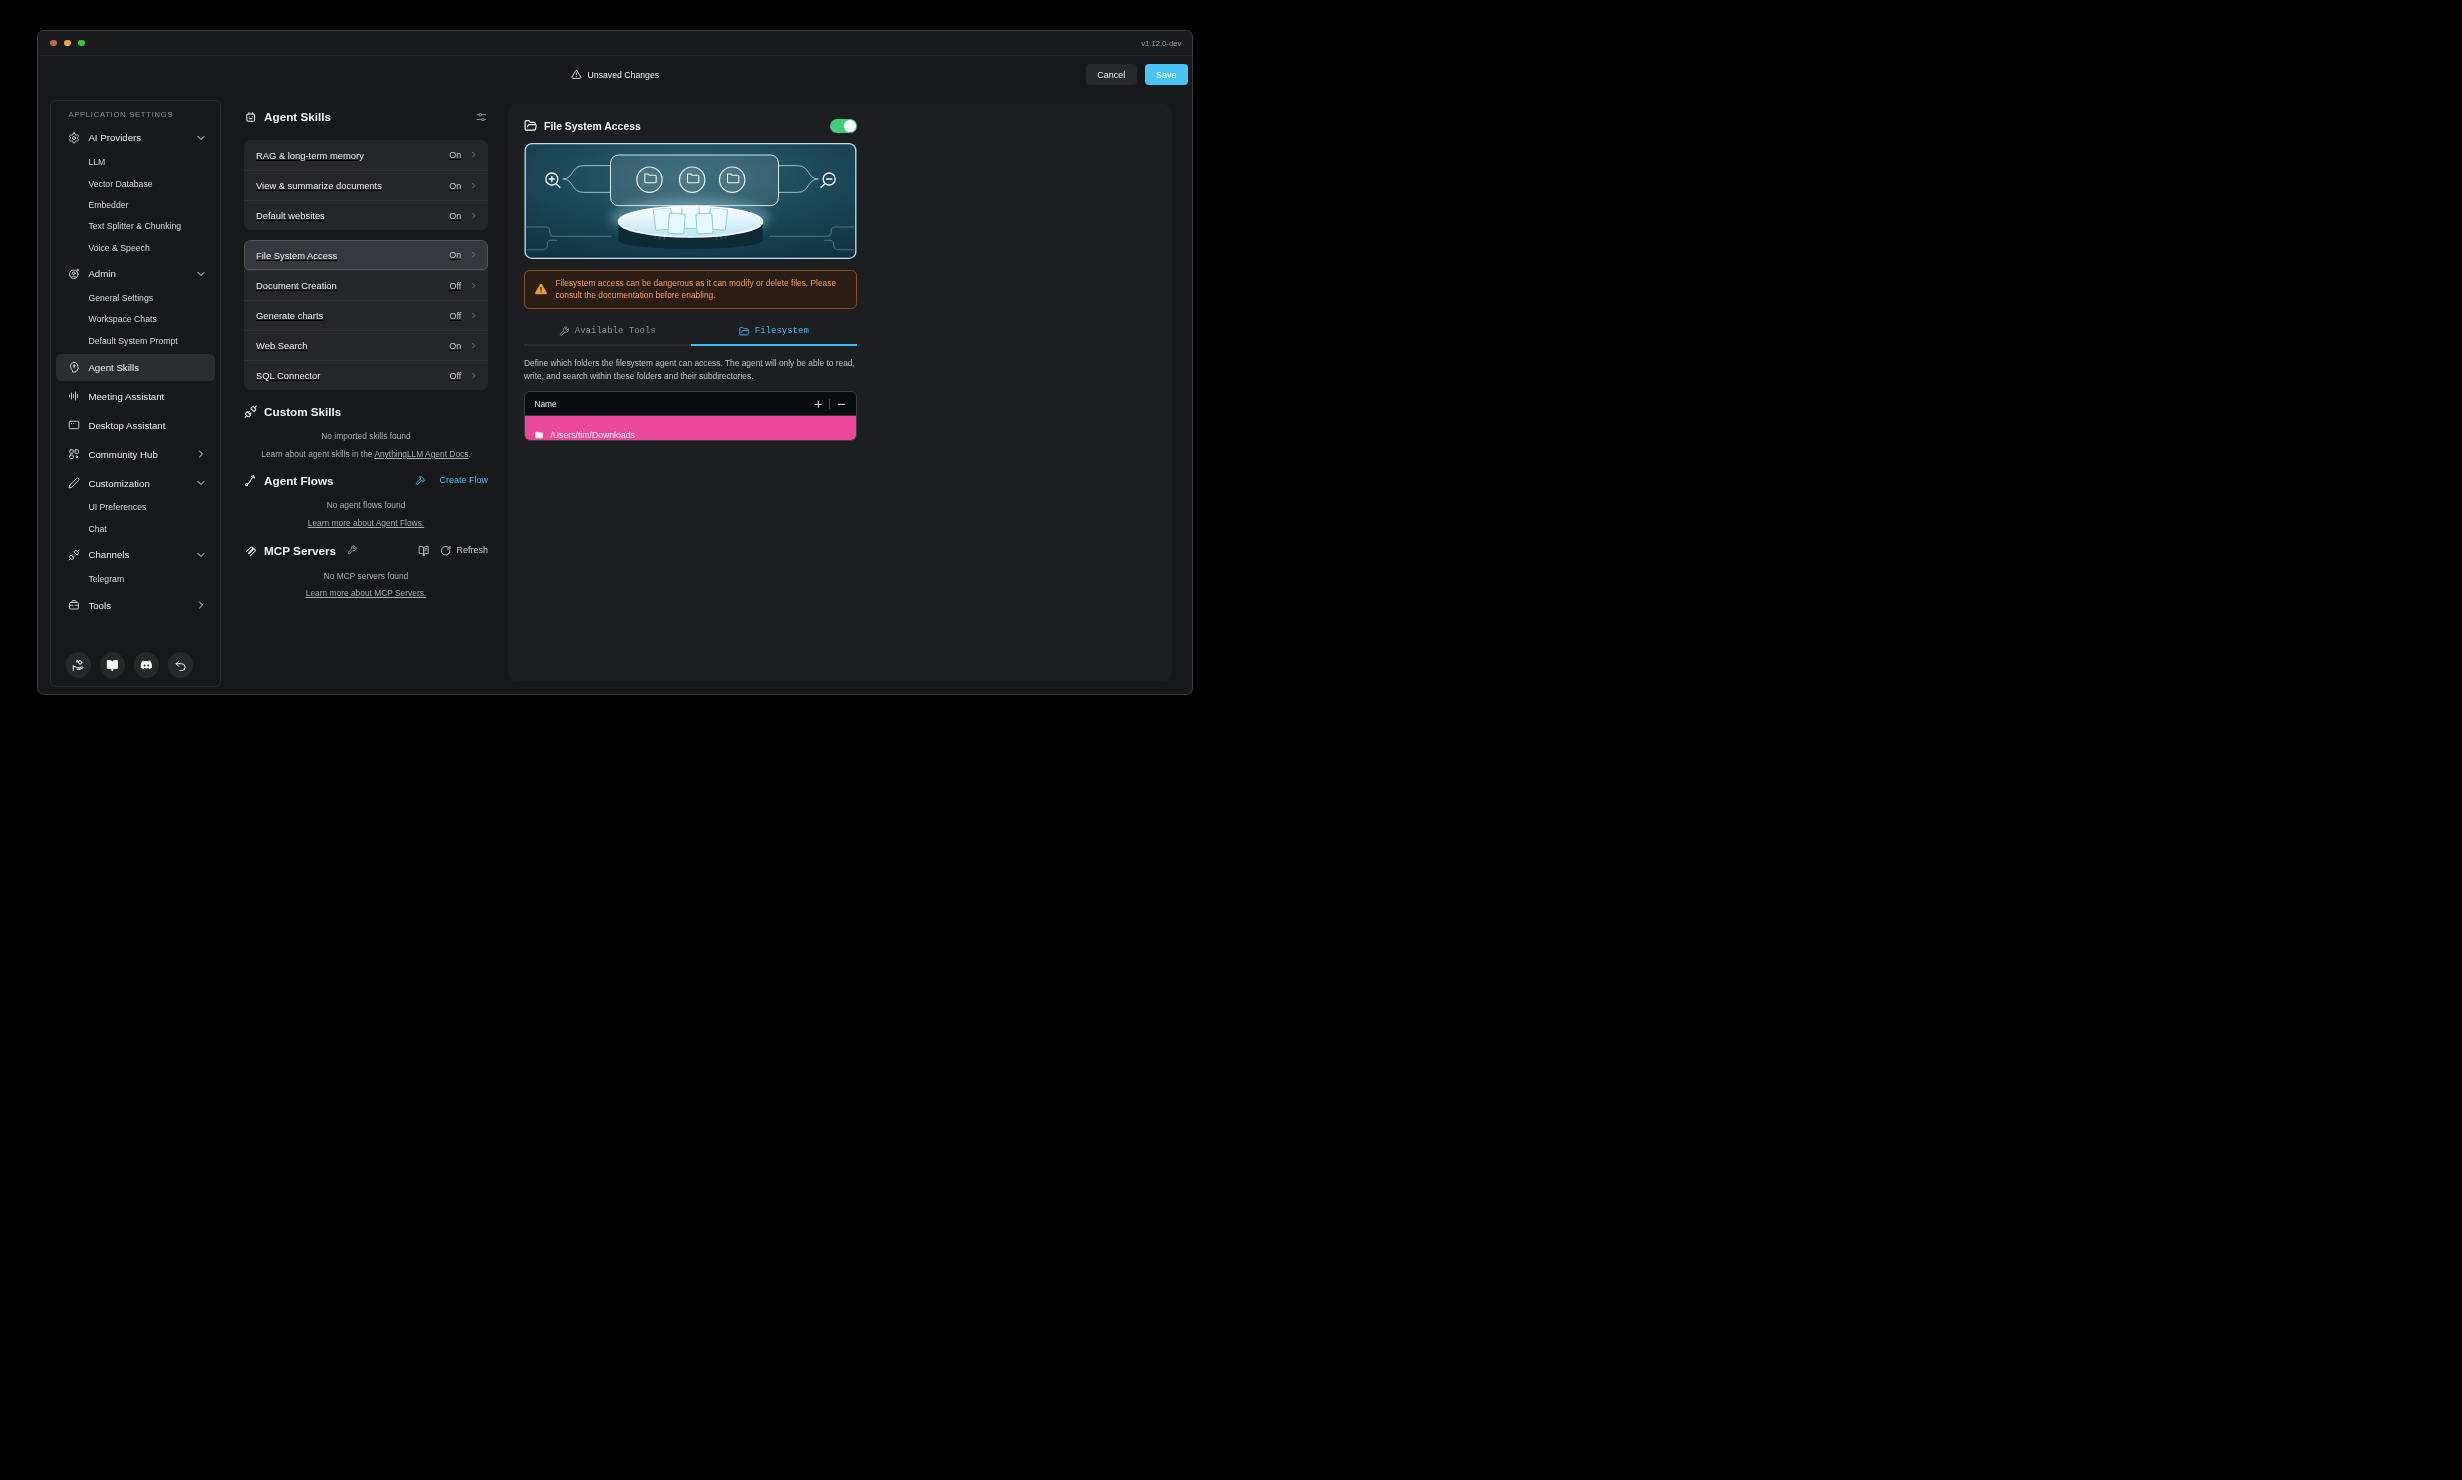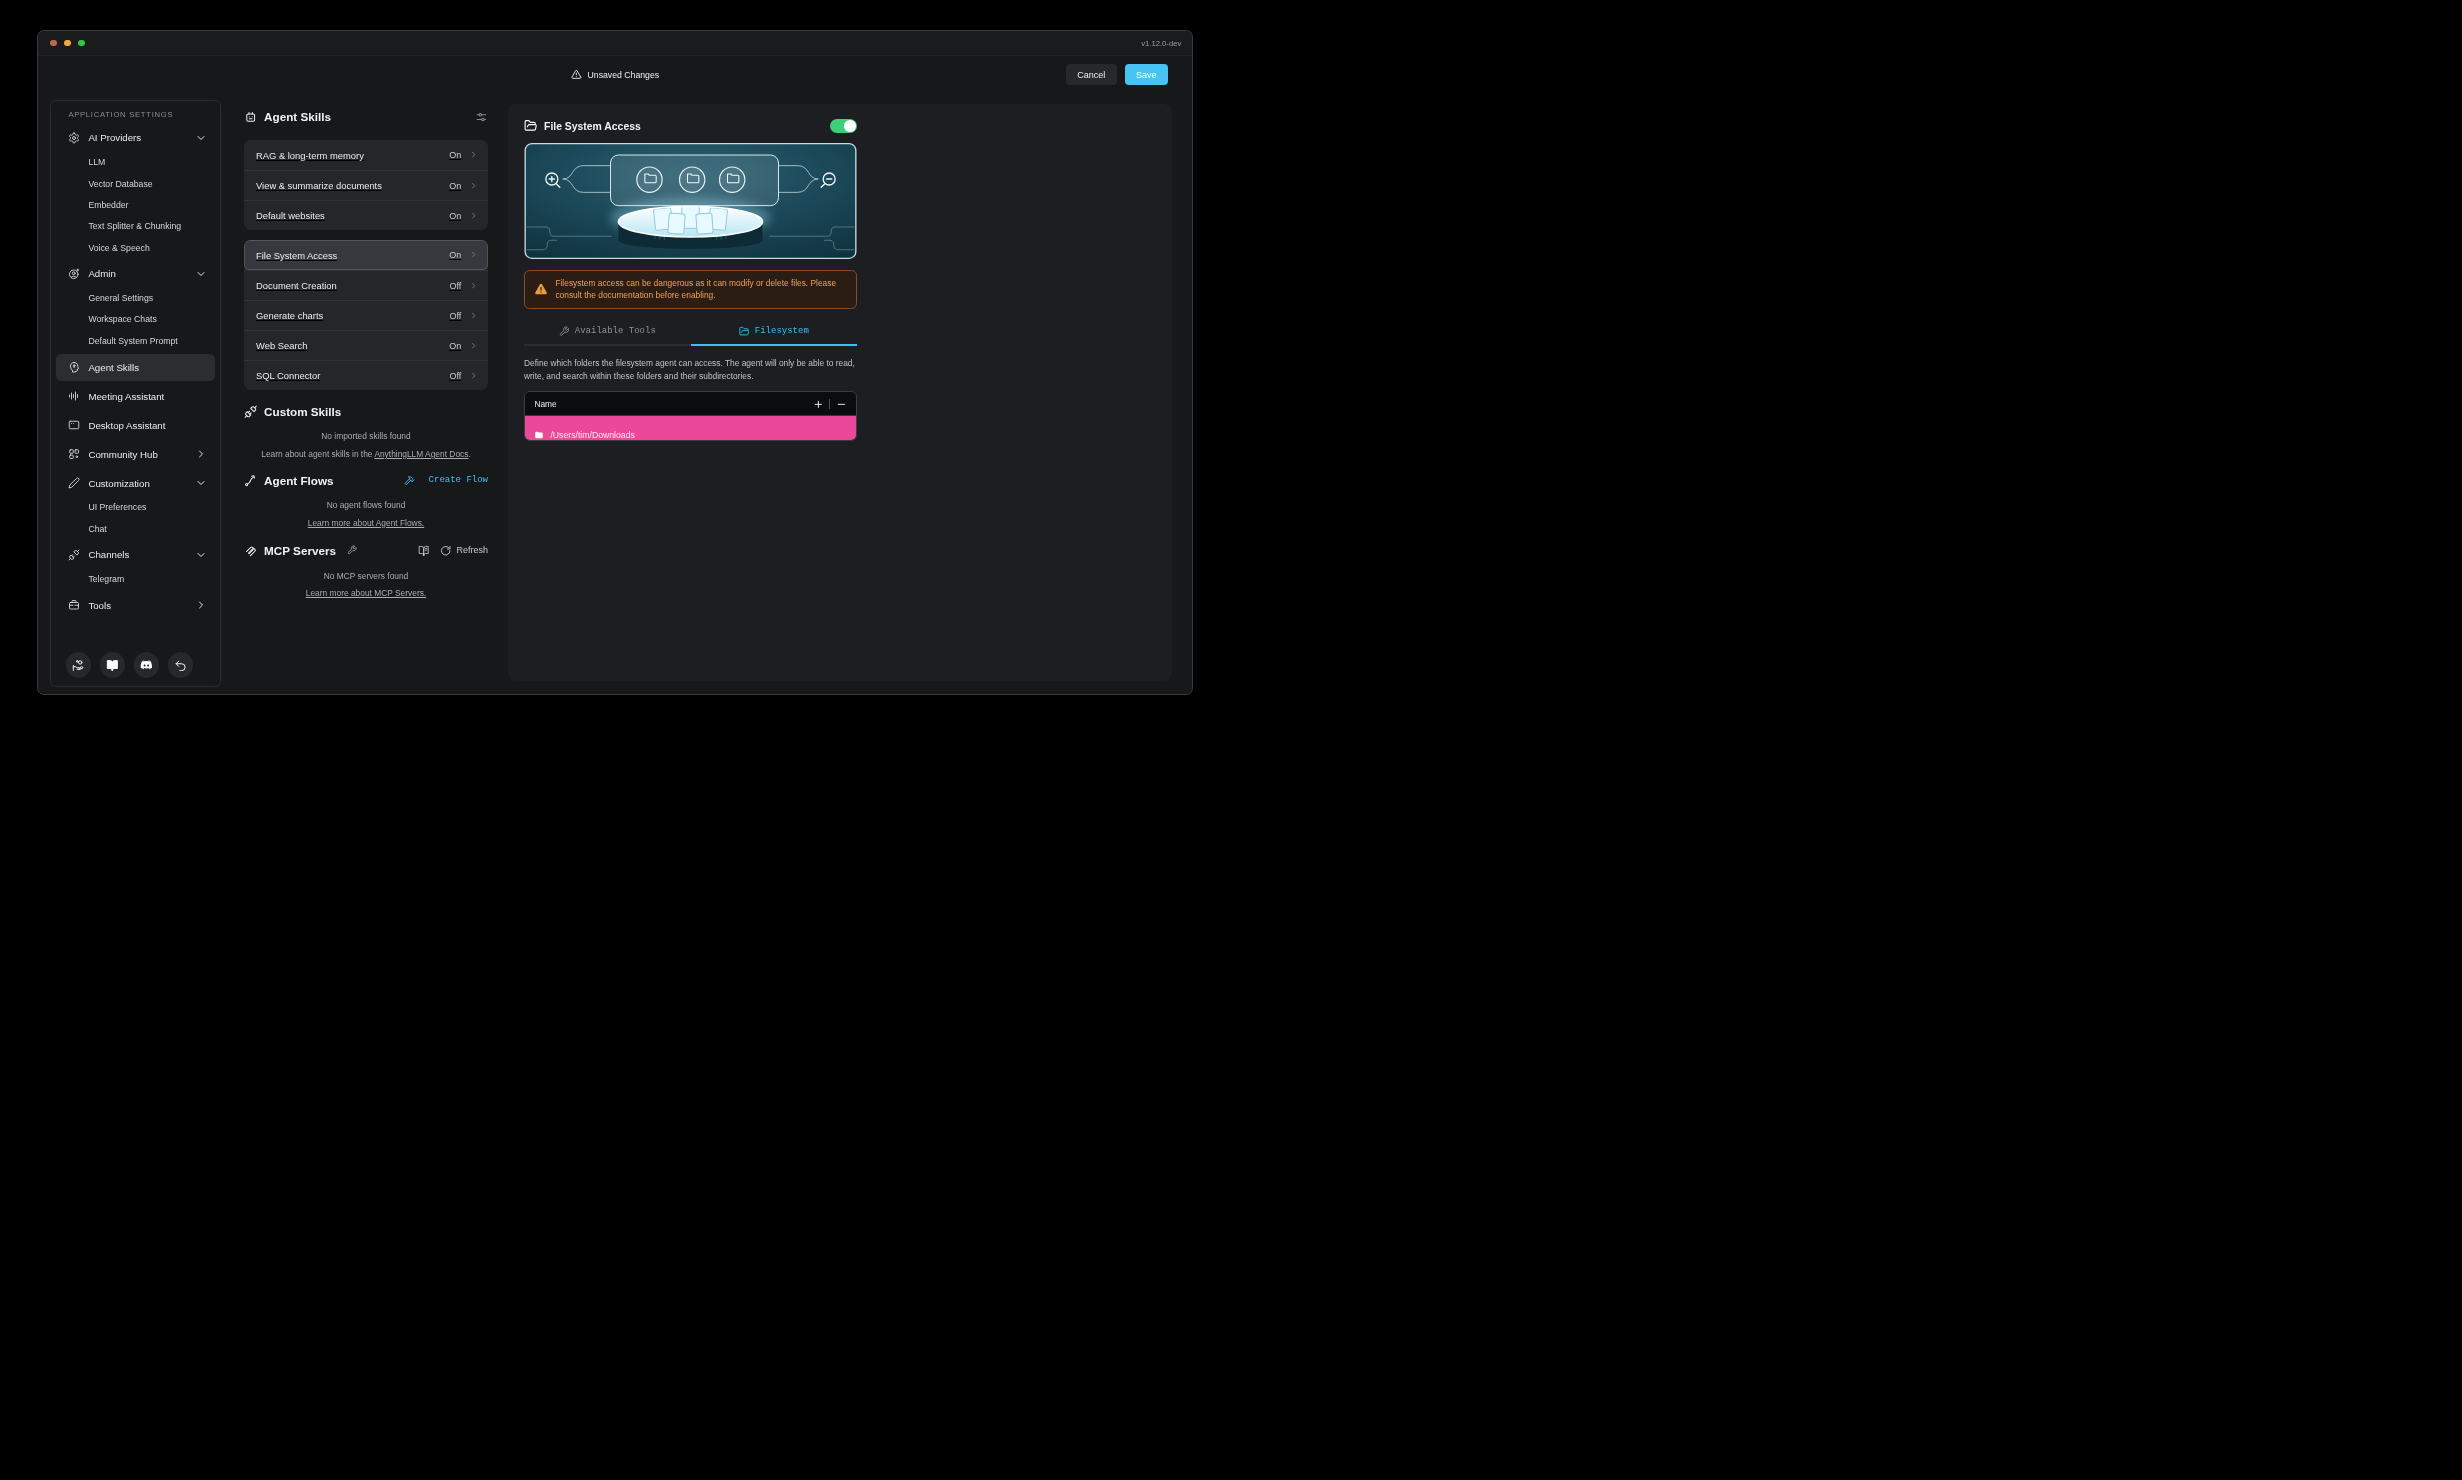--- a/index.html
+++ b/index.html
@@ -21,21 +21,21 @@
   .light.min{background:#f6a93f;}
   .light.max{background:#2fc944;}
   .version{position:absolute;right:10.7px;top:0;height:25px;display:flex;align-items:center;
            color:#9b9fa3;font-size:7.7px;}
 
   
   .headerbar{height:37px;display:flex;align-items:center;position:relative;}
   .unsaved{position:absolute;left:0;right:0;display:flex;justify-content:center;align-items:center;
            gap:6px;color:#eceef0;font-size:8.7px;}
   .unsaved .icn{width:10.7px;height:10.7px;color:#eceef0;}
-  .hdr-actions{margin-left:auto;display:flex;gap:8px;padding-right:24px;position:relative;z-index:2;}
+  .hdr-actions{margin-left:auto;display:flex;gap:8px;padding-right:4px;position:relative;z-index:2;}
   .btn{border:none;border-radius:4px;font-family:inherit;font-size:9px;padding:5.4px 11.4px;cursor:pointer;}
   .btn.cancel{background:#27282b;color:#eceef0;}
   .btn.save{background:#47c4f4;color:#fff;}
 
   .content{position:relative;height:603px;}
 
   
   .sidebar{position:absolute;left:12px;top:6.7px;width:171px;height:587px;border:0.7px solid #2c2d30;
            border-radius:5.4px;display:flex;flex-direction:column;padding:6.7px 5.4px 8px 5.4px;}
   .sb-heading{font-size:7.7px;letter-spacing:0.7px;color:#878c91;margin:2.7px 0 5.4px 12px;}
@@ -70,21 +70,21 @@
   .skill-row .chev-sm{width:9.4px;height:9.4px;color:#8b8e92;}
   .skill-row.selected{background:#35383d;box-shadow:inset 0 0 0 0.7px #5c5f64;border-radius:6px;}
   .ctr{text-align:center;font-size:8.4px;color:#a9adb1;}
   .ctr .lnk{text-decoration:underline;text-underline-offset:1.3px;cursor:pointer;}
   .mt-custom{margin-top:14.7px;}
   .mt-line1{margin-top:13.4px;}
   .mt-line2{margin-top:7.4px;}
   .mt-flows{margin-top:14.7px;}
   .mt-mcp{margin-top:16px;}
   .blue-action{margin-left:auto;display:flex;align-items:center;gap:14px;color:#45bdf2;font-size:9px;
-               font-weight:400;cursor:pointer;background:none;border:none;font-family:Liberation Mono, monospace;padding:0;}
+               font-weight:400;cursor:pointer;background:none;border:none;font-family:Liberation Sans, sans-serif;padding:0;}
   .blue-action .icn{width:10.7px;height:10.7px;}
   .mcp-wrench{width:10px;height:10px;color:#9ba0a5;margin-left:4px;}
   .mcp-actions{margin-left:auto;display:flex;align-items:center;gap:11.4px;color:#c6c9cc;font-size:9px;font-weight:400;}
   .mcp-actions .a{display:flex;align-items:center;gap:4.7px;cursor:pointer;}
   .mcp-actions .icn{width:11.4px;height:11.4px;}
 
   
   .detail{position:absolute;left:470px;top:11.4px;width:664px;height:577px;background:#1d1e21;border-radius:8px;}
   .d-inner{width:333px;margin:14.7px 0 0 16px;}
   .d-title{display:flex;align-items:center;gap:6.7px;color:#f2f3f5;font-size:10.4px;font-weight:700;}

